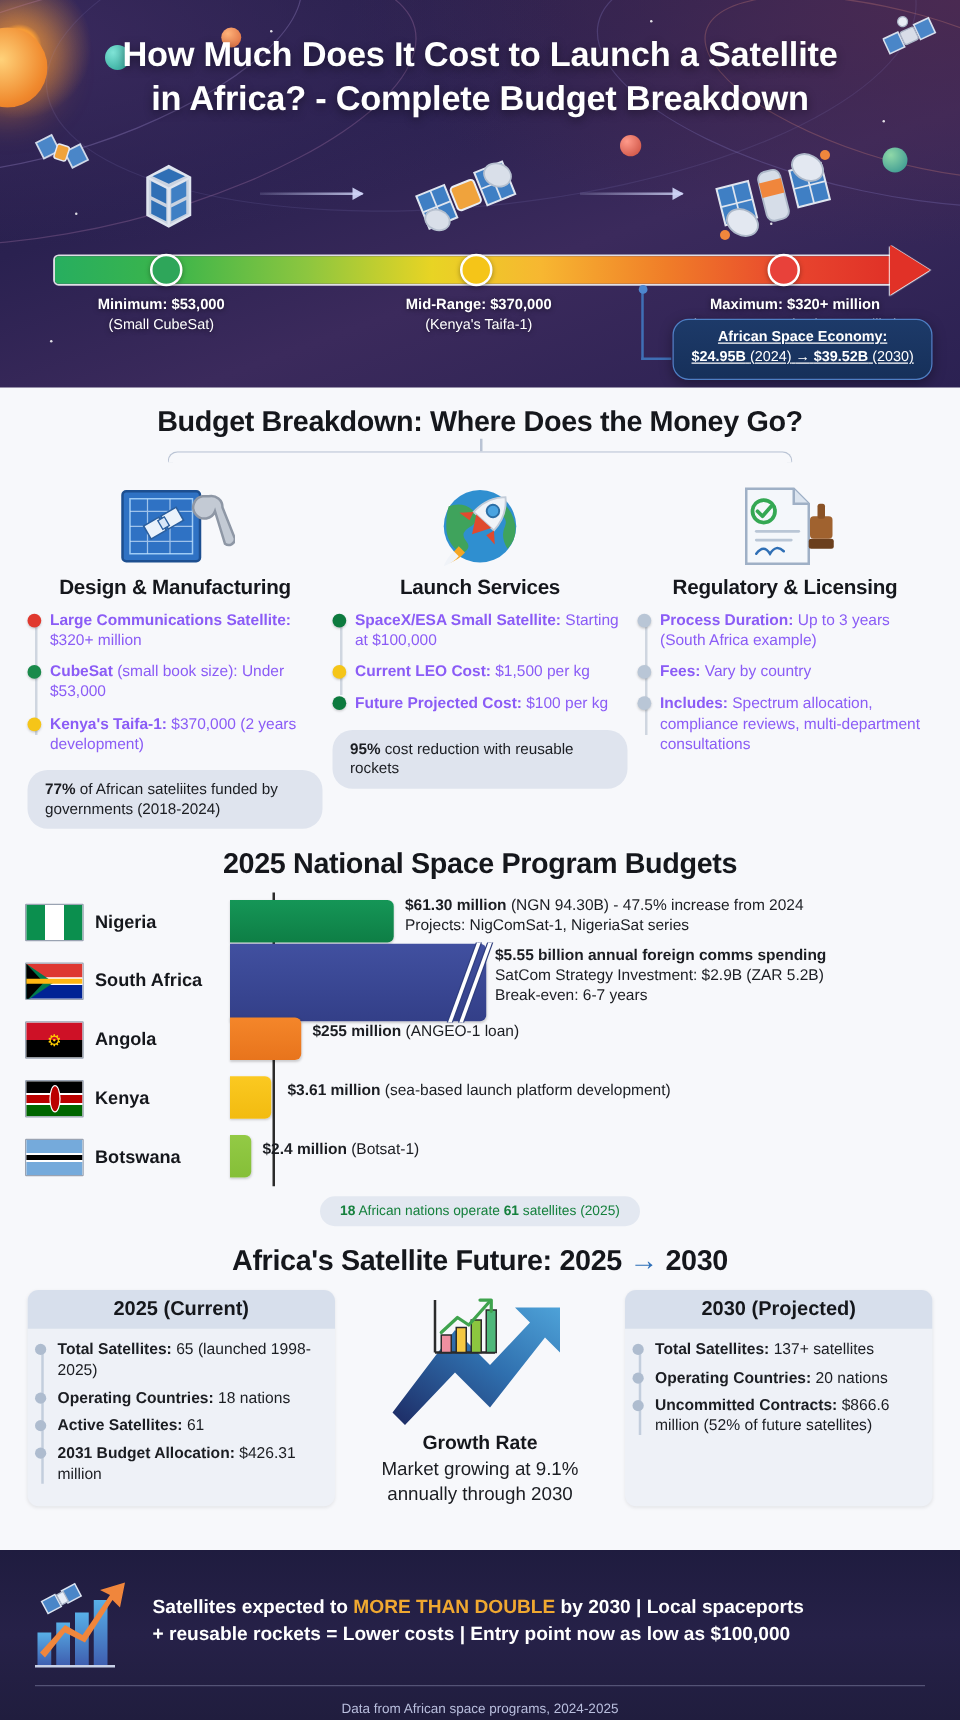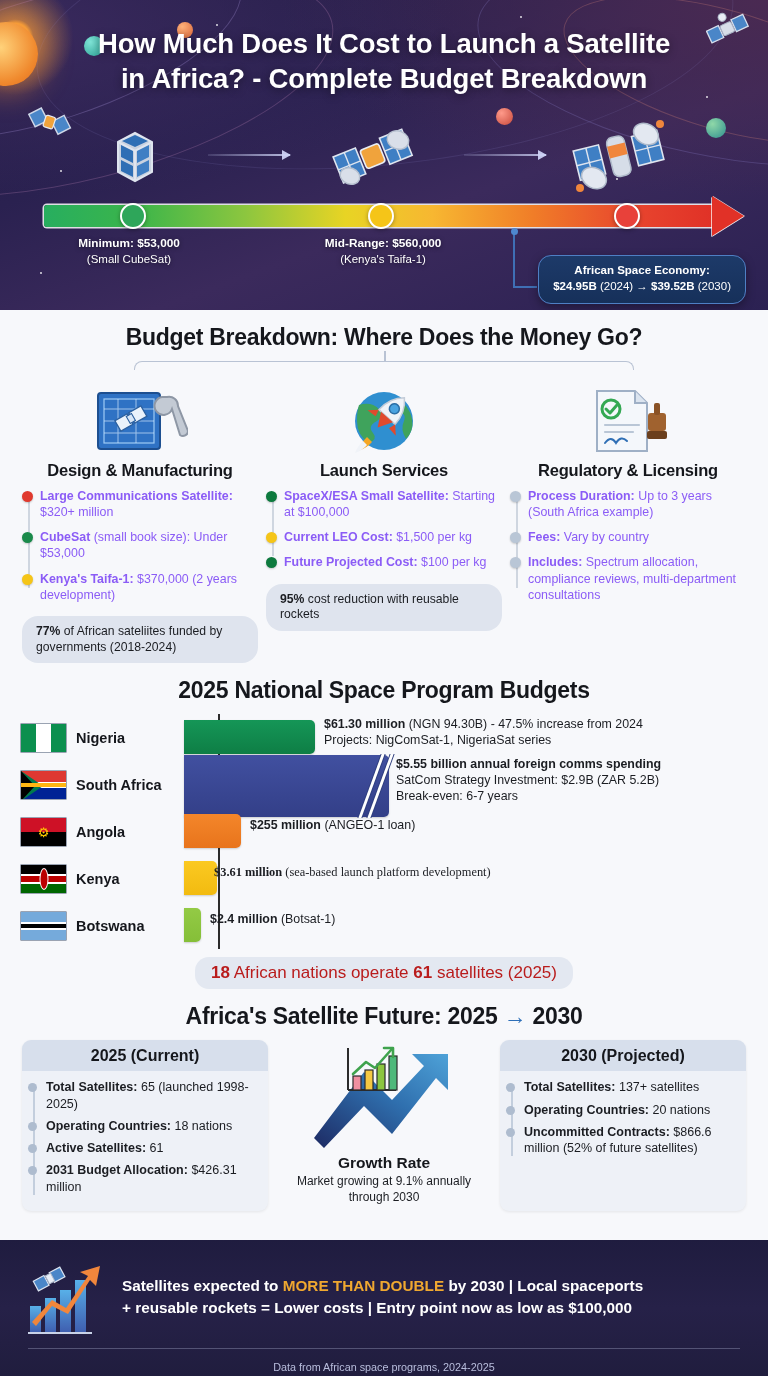--- a/index.html
+++ b/index.html
@@ -79,20 +79,21 @@
 
   .econ-badge{
     position:absolute;right:22px;bottom:6px;
     background:linear-gradient(180deg,#1d3a69,#16305a);
     border:1.5px solid #4e7fc4;
     border-radius:13px;
     padding:7px 14px 8px;
     color:#fff;text-align:center;
     font-size:11.5px;line-height:1.38;font-weight:700;
     box-shadow:0 3px 10px rgba(0,0,0,.35);
+    text-decoration:underline;
   }
   .econ-badge .yr{font-weight:400;}
   .econ-line{position:absolute;right:253px;bottom:22px;width:2px;height:56px;background:#3f6fb5;}
   .econ-line:before{content:"";position:absolute;top:-4px;left:-2.5px;width:7px;height:7px;border-radius:50%;background:#4e87cf;}
   .econ-line:after{content:"";position:absolute;bottom:0;left:0;width:24px;height:2px;background:#3f6fb5;}
 
   
   .sec-title{text-align:center;font-size:23px;font-weight:700;color:#15171c;letter-spacing:-.3px;}
 
   .bracket{position:relative;height:20px;margin:8px auto 0;width:500px;}
@@ -128,36 +129,36 @@
   .barbox{position:relative;flex:1;height:47px;}
   .bar{position:absolute;left:0;top:6px;height:34px;border-radius:0 5px 5px 0;box-shadow:0 1px 2px rgba(0,0,0,.18);}
   .bar.tall{height:62px;top:-6px;}
   .brk{position:absolute;top:-6px;height:62px;width:20px;}
   .brk i{position:absolute;top:-1px;width:3px;height:64px;background:#fff;transform:skewX(-20deg);box-shadow:1px 0 0 #2f3e7e,-1px 0 0 #2f3e7e;}
   .blabel{position:absolute;font-size:12.4px;line-height:1.28;color:#1b1d22;white-space:nowrap;}
   .blabel b{font-weight:700;}
 
   .chip{
     margin:8px auto 0;background:#e3e8f1;border-radius:14px;padding:6px 16px;
-    font-size:17px;color:#b91c1c;width:fit-content;
+    font-size:11px;color:#15803d;width:fit-content;
   }
   .chip b{font-weight:700;}
 
   
   .fut{display:flex;padding:0 22px;margin-top:10px;gap:10px;align-items:stretch;}
   .fcard{flex:0 0 246px;background:#eef1f7;border-radius:9px;overflow:hidden;box-shadow:0 1px 3px rgba(0,0,0,.08);}
   .fcard .fh{background:#d7dfec;text-align:center;font-size:16px;font-weight:700;padding:7px 0 6px;color:#15171c;}
   .fcard .fb{padding:8px 10px 10px 24px;position:relative;}
   .fcard .fb .spine{position:absolute;left:11px;top:14px;bottom:16px;width:2px;background:#c3cedd;}
   .fi{position:relative;font-size:12.5px;line-height:1.3;margin-bottom:6px;color:#1b1d22;}
   .fi b{font-weight:700;}
   .fi .fdot{position:absolute;left:-18px;top:4px;width:9px;height:9px;border-radius:50%;background:#aebccf;}
   .mid{flex:1;display:flex;flex-direction:column;align-items:center;justify-content:flex-start;position:relative;padding-top:4px;}
   .mid .gr-t{font-size:15.5px;font-weight:700;color:#15171c;margin-top:2px;}
-  .mid .gr-s{font-size:12px;line-height:1.3;text-align:center;color:#1b1d22;margin-top:2px;}
+  .mid .gr-s{font-size:15px;line-height:1.3;text-align:center;color:#1b1d22;margin-top:2px;}
 
   
   .footer{
     position:absolute;left:0;right:0;bottom:0;height:136px;
     background:linear-gradient(180deg,#1f1c3f 0%,#262148 50%,#201d3e 100%);
     padding:16px 22px 0;
   }
   .f-top{display:flex;align-items:center;gap:12px;}
   .f-txt{color:#fff;font-size:15.3px;line-height:1.42;font-weight:700;}
   .f-hi{color:#f0a830;}
@@ -262,22 +263,26 @@
     <div class="dot-mark dm-green"></div>
     <div class="dot-mark dm-yellow"></div>
     <div class="dot-mark dm-red"></div>
   </div>
 
   <div class="scale-lbl" style="left:14px;top:236px;width:230px;">
     <b>Minimum: $53,000</b><br>
     <span>(Small CubeSat)</span>
   </div>
   <div class="scale-lbl" style="left:268px;top:236px;width:230px;">
-    <b>Mid-Range: $560,000</b><br>
+    <b>Mid-Range: $370,000</b><br>
     <span>(Kenya's Taifa-1)</span>
+  </div>
+  <div class="scale-lbl" style="left:508px;top:236px;width:256px;">
+    <b>Maximum: $320+ million</b><br>
+    <span>(Large communications satellite)</span>
   </div>
 
   <div class="econ-line"></div>
   <div class="econ-badge">
     <span>African Space Economy:</span><br>
     <span>$24.95B</span>
     <span class="yr">(2024)</span>
     <span class="yr">→</span>
     <span>$39.52B</span>
     <span class="yr">(2030)</span>
@@ -472,21 +477,21 @@
       </div>
 
       <div class="crow">
         <div class="flag">
           <div style="position:absolute;inset:0;background:linear-gradient(180deg,#000 0 33%,#fff 33% 38%,#bb0000 38% 62%,#fff 62% 67%,#006600 67% 100%);"></div>
           <div style="position:absolute;left:50%;top:50%;transform:translate(-50%,-50%);width:9px;height:22px;border-radius:50%;background:#bb0000;border:1.5px solid #fff;"></div>
         </div>
         <div class="cname">Kenya</div>
         <div class="barbox">
           <div class="bar" style="width:33px;background:linear-gradient(180deg,#fbc921,#f2bb10);"></div>
-          <div class="blabel" style="left:30px;top:10px;font-family:Liberation Serif, serif;">
+          <div class="blabel" style="left:46px;top:10px;">
             <b>$3.61 million</b><span> (sea-based launch platform development)</span>
           </div>
         </div>
       </div>
 
       <div class="crow">
         <div class="flag">
           <div style="position:absolute;inset:0;background:linear-gradient(180deg,#75aadb 0 37%,#fff 37% 44%,#000 44% 56%,#fff 56% 63%,#75aadb 63% 100%);"></div>
         </div>
         <div class="cname">Botswana</div>

